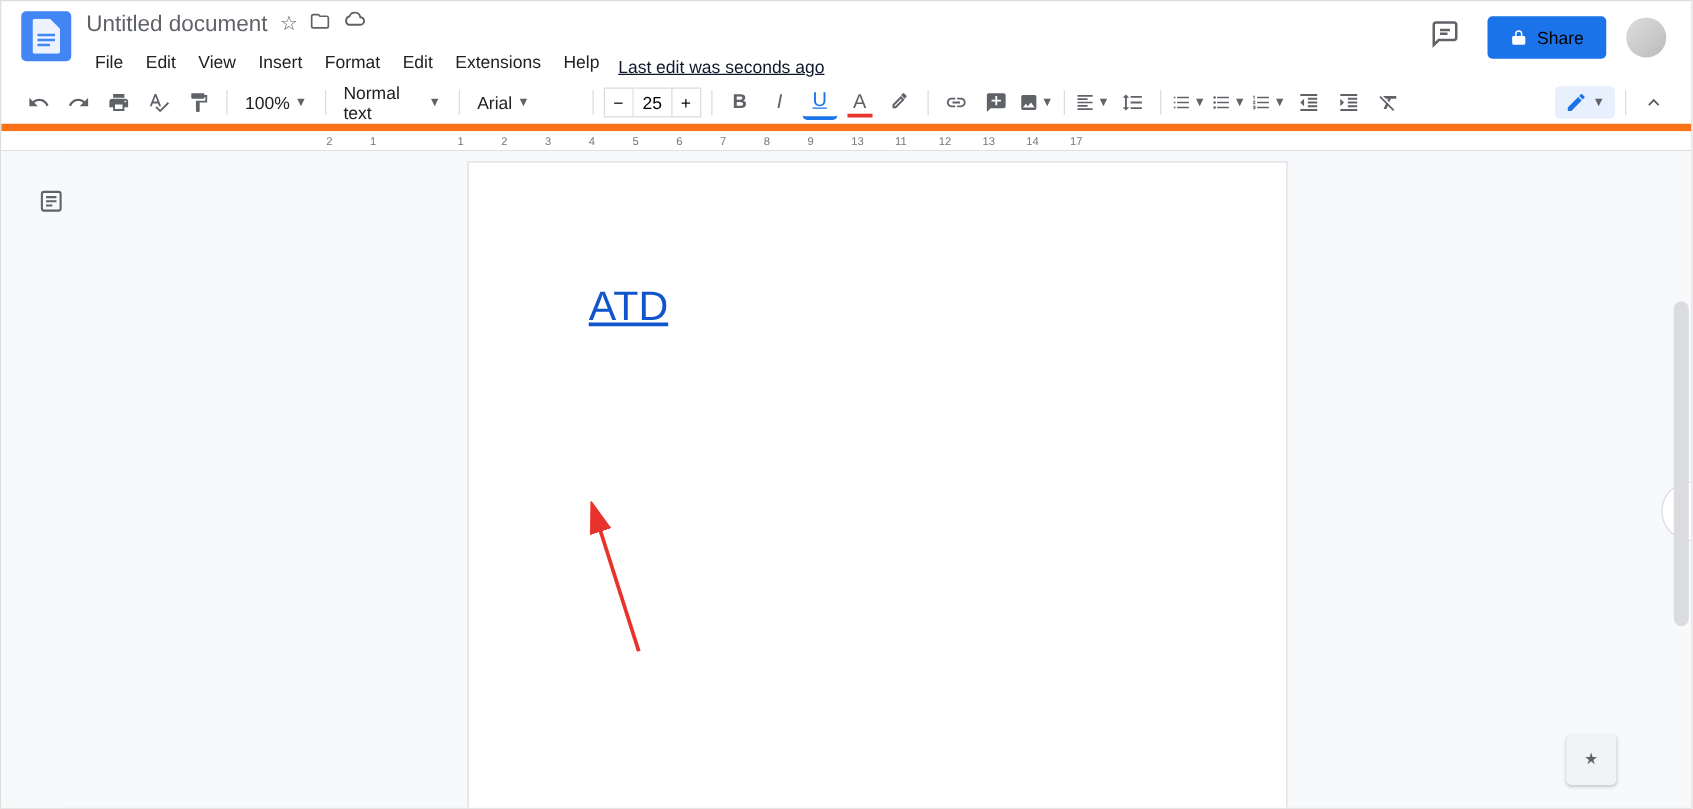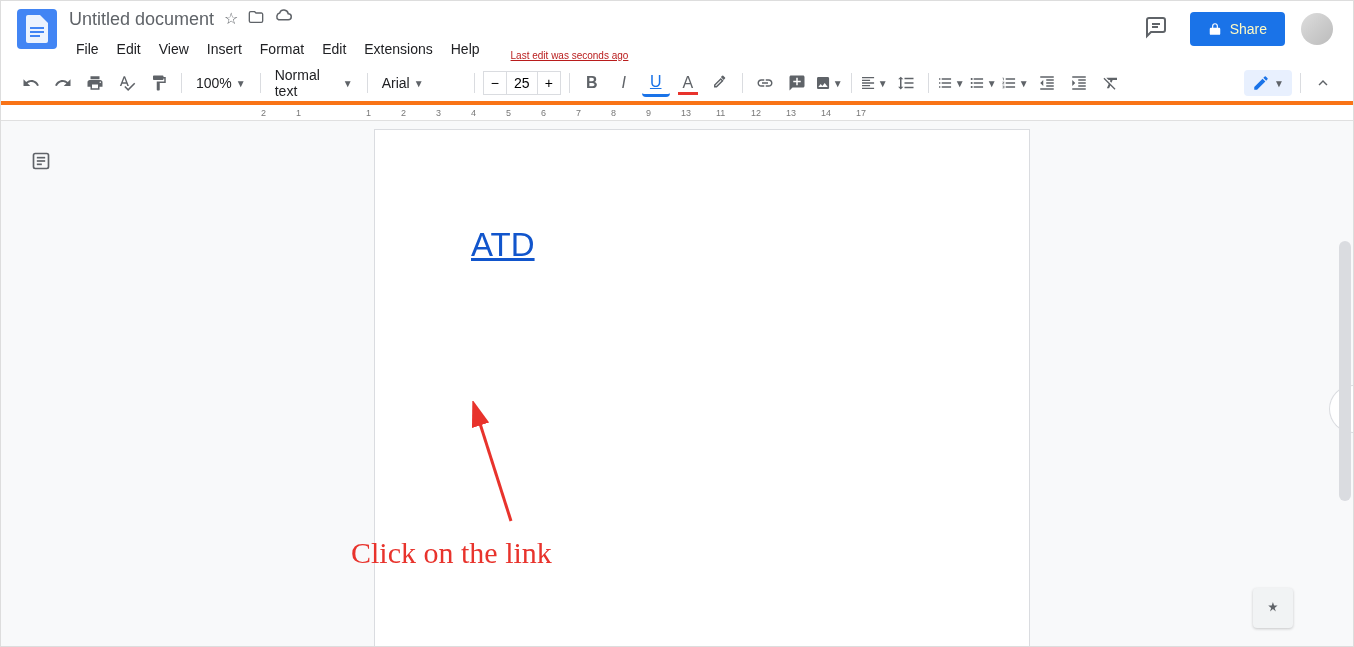--- a/index.html
+++ b/index.html
@@ -8,27 +8,27 @@
 .header { display: flex; align-items: flex-start; padding: 8px 16px 0 16px; height: 64px; }
 .docs-logo { width: 40px; height: 40px; background: #4285f4; border-radius: 4px; display: flex; align-items: center; justify-content: center; margin-right: 12px; }
 .docs-logo svg { fill: #fff; }
 .title-area { flex: 1; }
 .title-row { display: flex; gap: 10px; height: 24px; }
 .doc-title { font-size: 18px; color: #5f6368; }
 .title-icons { display: flex; gap: 10px; color: #5f6368; }
 .title-icons span { cursor: pointer; }
 .menu-bar { display: flex; gap: 4px; margin-top: 4px; align-items: flex-end; }
 .menu-item { font-size: 14px; color: #202124; padding: 4px 7px; border-radius: 4px; cursor: pointer; }
-.last-edit { font-size: 10px; color: #b91c1c; text-decoration: underline; margin-left: 20px; cursor: pointer; }
+.last-edit { font-size: 14px; color: #0f172a; text-decoration: underline; margin-left: 4px; cursor: pointer; }
 .header-right { display: flex; align-items: center; gap: 16px; }
 .comments-icon { color: #5f6368; cursor: pointer; padding: 6px; }
-.share-btn { background: #1a73e8; color: #fef9c3; border: none; border-radius: 4px; padding: 9px 18px; font-size: 14px; font-weight: 500; cursor: pointer; display: flex; align-items: center; gap: 8px; }
+.share-btn { background: #1a73e8; color: #000000; border: none; border-radius: 4px; padding: 9px 18px; font-size: 14px; font-weight: 500; cursor: pointer; display: flex; align-items: center; gap: 8px; }
 .avatar { width: 32px; height: 32px; border-radius: 50%; background: linear-gradient(135deg, #ddd, #bbb); margin-right: 4px; }
 
-.toolbar { display: flex; align-items: center; padding: 4px 16px; height: 40px; border-bottom: 4px solid #f97316; gap: 4px; }
+.toolbar { display: flex; align-items: center; padding: 4px 16px; height: 40px; border-bottom: 6px solid #f97316; gap: 4px; }
 .tb-btn { width: 28px; height: 28px; display: flex; align-items: center; justify-content: center; border-radius: 4px; cursor: pointer; color: #5f6368; }
 .tb-sep { width: 1px; height: 20px; background: #dadce0; margin: 0 4px; }
 .tb-select { display: flex; align-items: center; gap: 4px; padding: 4px 6px; font-size: 14px; color: #202124; cursor: pointer; border-radius: 4px; }
 .dropdown-arrow { font-size: 10px; color: #5f6368; }
 .font-size-group { display: flex; align-items: center; }
 .fs-btn { width: 24px; height: 24px; border: 1px solid #dadce0; display: flex; align-items: center; justify-content: center; cursor: pointer; font-size: 14px; }
 .fs-input { width: 30px; height: 24px; border: 1px solid #dadce0; border-left: none; border-right: none; text-align: center; font-size: 14px; }
 .underline-active { color: #1a73e8; border-bottom: 3px solid #1a73e8; }
 .text-color-btn { position: relative; }
 .text-color-btn::after { content: ''; position: absolute; bottom: 2px; left: 4px; right: 4px; height: 3px; background: #e8332c; }
@@ -289,21 +289,20 @@
   </div>
 
   <svg class="annotation arrow" width="80" height="140">
     <defs>
         <marker id="ah" markerWidth="10" markerHeight="10" refX="5" refY="3" orient="auto">
           <path d="M0,0 L0,6 L9,3 z" fill="#e8332c"></path>
         </marker>
       </defs>
     <line x1="60" y1="120" x2="25" y2="10" stroke="#e8332c" stroke-width="3" marker-end="url(#ah)"></line>
   </svg>
-  <div class="annotation annotation-text">Click on the link</div>
 
   <div class="explore-btn">
       <svg width="20" height="20" viewBox="0 0 24 24" fill="#5f6368">
         <path d="M20 2H4c-1.1 0-2 .9-2 2v18l4-4h14c1.1 0 2-.9 2-2V4c0-1.1-.9-2-2-2zm-7 11l-2.5 2.5L9 14l2-2-2-2 1.5-1.5L13 11l2.5-2.5L17 10l-2 2 2 2-1.5 1.5L13 13z" opacity="0"></path>
         <path d="M12 2l2 6h6l-5 4 2 6-5-4-5 4 2-6-5-4h6z" transform="scale(0.7) translate(5,5)"></path>
       </svg>
     </div>
   <div class="side-panel-toggle">
       <svg width="12" height="12" viewBox="0 0 24 24" fill="#5f6368">
         <path d="M15.41 7.41L14 6l-6 6 6 6 1.41-1.41L10.83 12z"></path>

